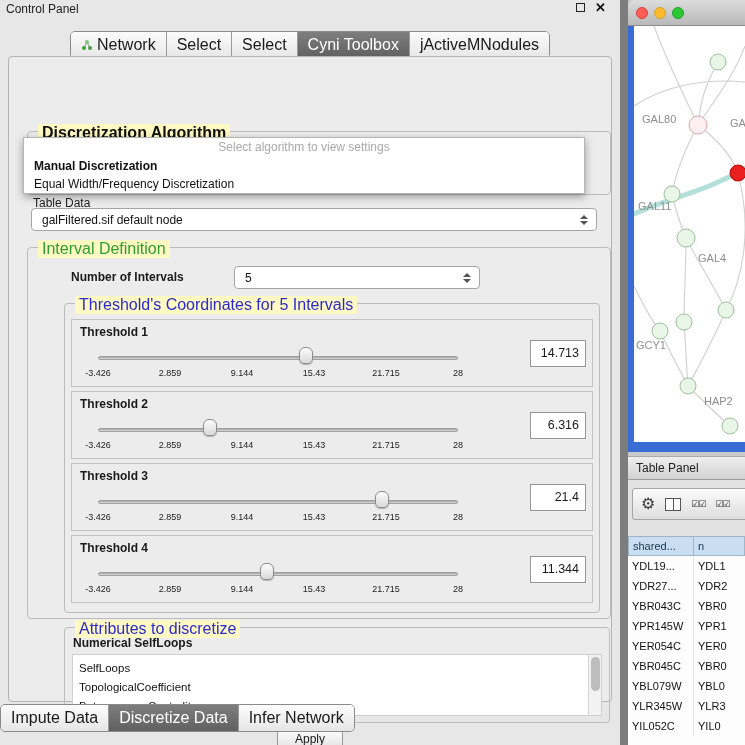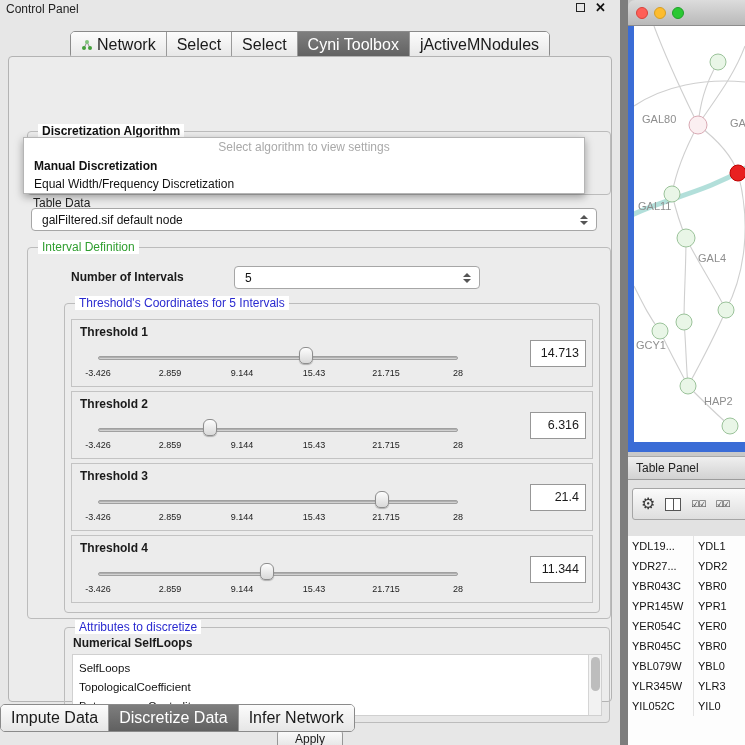--- a/index.html
+++ b/index.html
@@ -16,21 +16,21 @@
 
   .tabbar { position:absolute; top:31px; left:0; width:620px; display:flex; justify-content:center; }
   .tabbar-inner { display:inline-flex; border:1px solid #8a8a8a; border-radius:5px; overflow:hidden; background:#f0f0f0; }
   .tab { padding:4px 10px; background:linear-gradient(#fcfcfc,#e6e6e6); font-size:16px; display:flex; align-items:center; gap:4px; border-left:1px solid #9a9a9a; white-space:nowrap; }
   .tab:first-child { border-left:none; }
   .tab.active { background:linear-gradient(#7e7e7e,#606060); color:#fff; }
 
   .cp-main { position:absolute; left:8px; top:56px; width:604px; height:646px; background:#ececec; border:1px solid #b3b3b3; border-radius:4px; }
 
   .group { position:absolute; border:1px solid #bcbcbc; border-radius:4px; }
-  .group-label { position:absolute; top:-8px; left:10px; background:#ffffff; padding:0 4px; font-size:12px; }
+  .group-label { position:absolute; top:-8px; left:10px; background:#fef9c3; padding:0 4px; font-size:16px; }
   .lbl-green { color:#2f9e2f; }
   .lbl-blue  { color:#2a2ad0; }
   .lbl-dark  { color:#111; font-weight:bold; }
 
   .alg-group { left:18px; top:74px; width:584px; height:64px; }
 
   .dropdown-popup { position:absolute; left:14px; top:80px; width:562px; height:57px; background:#fff; border:1px solid #b5b5b5; box-shadow:0 3px 8px rgba(0,0,0,.35); z-index:6; }
   .combo-ghost { height:19px; line-height:19px; text-align:center; color:#a9a9a9; font-size:12px; }
   .popup-option { height:18px; line-height:18px; padding-left:10px; font-size:12px; color:#111; }
   .popup-option.bold { font-weight:bold; }
@@ -331,20 +331,24 @@
     <div class="tp-header">Table Panel</div>
 
     <div class="tp-toolbar">
       <span class="gear-icon">⚙</span>
       <span class="col-icon"></span>
       <span class="check-icon">☑☑</span>
       <span class="check-icon">☑☑</span>
     </div>
 
     <div class="data-table">
+      <div class="dt-headrow">
+        <div class="dt-hcell dt-hc1">shared...</div>
+        <div class="dt-hcell dt-hc2">n</div>
+      </div>
       <div class="dt-row">
           <div class="dt-cell dt-c1">YDL19...</div>
           <div class="dt-cell dt-c2">YDL1</div>
         </div>
       <div class="dt-row">
           <div class="dt-cell dt-c1">YDR27...</div>
           <div class="dt-cell dt-c2">YDR2</div>
         </div>
       <div class="dt-row">
           <div class="dt-cell dt-c1">YBR043C</div>

